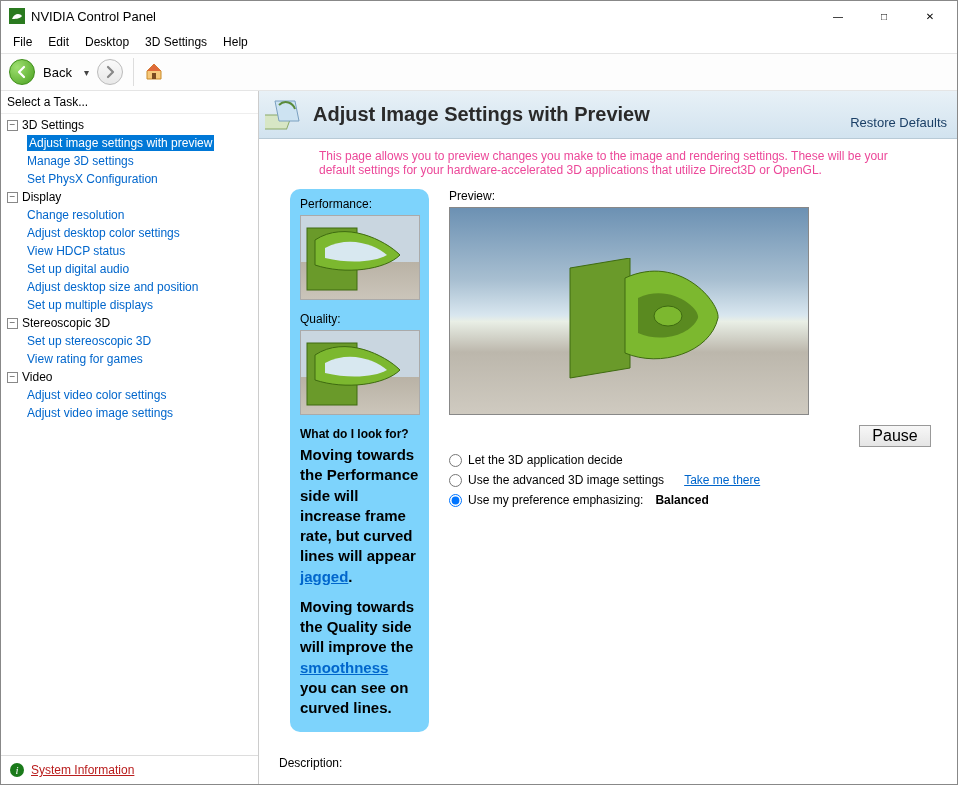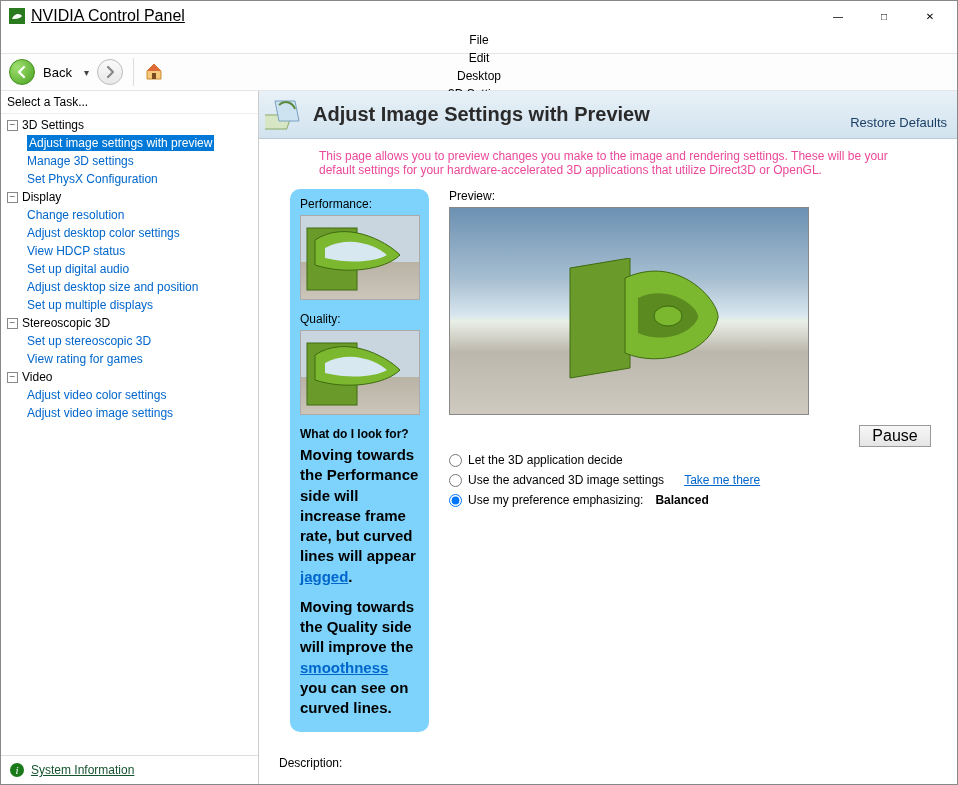--- a/index.html
+++ b/index.html
@@ -18,34 +18,33 @@
     height: 30px;
     display: flex;
     align-items: center;
     padding: 0 4px 0 8px;
     background: #fff;
   }
   .titlebar .app-icon {
     width: 16px; height: 16px; margin-right: 6px;
     display:inline-flex;align-items:center;justify-content:center;
   }
-  .titlebar .title { flex:1; font-size:16px;text-decoration:underline; }
+  .titlebar .title { flex:1; font-size:13px; }
   .titlebar .win-btn {
     width: 46px; height: 30px; display:inline-flex;
     align-items:center; justify-content:center;
     font-family: "Segoe MDL2 Assets","Segoe UI Symbol",sans-serif;
     font-size: 10px;
   }
   .menubar {
     height: 22px;
     display: flex;
     align-items: center;
     padding: 0 4px;
     background: #fff;
-    flex-direction: column;
   }
   .menubar .menu-item { padding: 2px 8px; }
   .toolbar {
     height: 38px;
     display: flex;
     align-items: center;
     padding: 0 8px;
     background: #fdfdfd;
     border-top: 1px solid #e5e5e5;
     border-bottom: 1px solid #e5e5e5;
@@ -100,21 +99,21 @@
     background:#0078d7; color:#fff; padding:0 2px;
   }
   .sidebar-footer {
     border-top:1px solid #ddd;
     padding:6px 8px;
     display:flex; align-items:center; gap:6px;
   }
   .sysinfo-icon {
     width:16px;height:16px;display:inline-flex;align-items:center;justify-content:center;
   }
-  .sysinfo-link { color:#14532d; text-decoration:underline;text-align:right; }
+  .sysinfo-link { color:#b91c1c; text-decoration:underline;text-align:right; }
   .main {
     flex:1;
     display:flex; flex-direction:column;
     overflow:hidden;
     background:#fff;
   }
   .main-header {
     display:flex; align-items:center;
     background: linear-gradient(#e8f1f7,#d2e3ef);
     border-bottom:1px solid #b8cad6;

